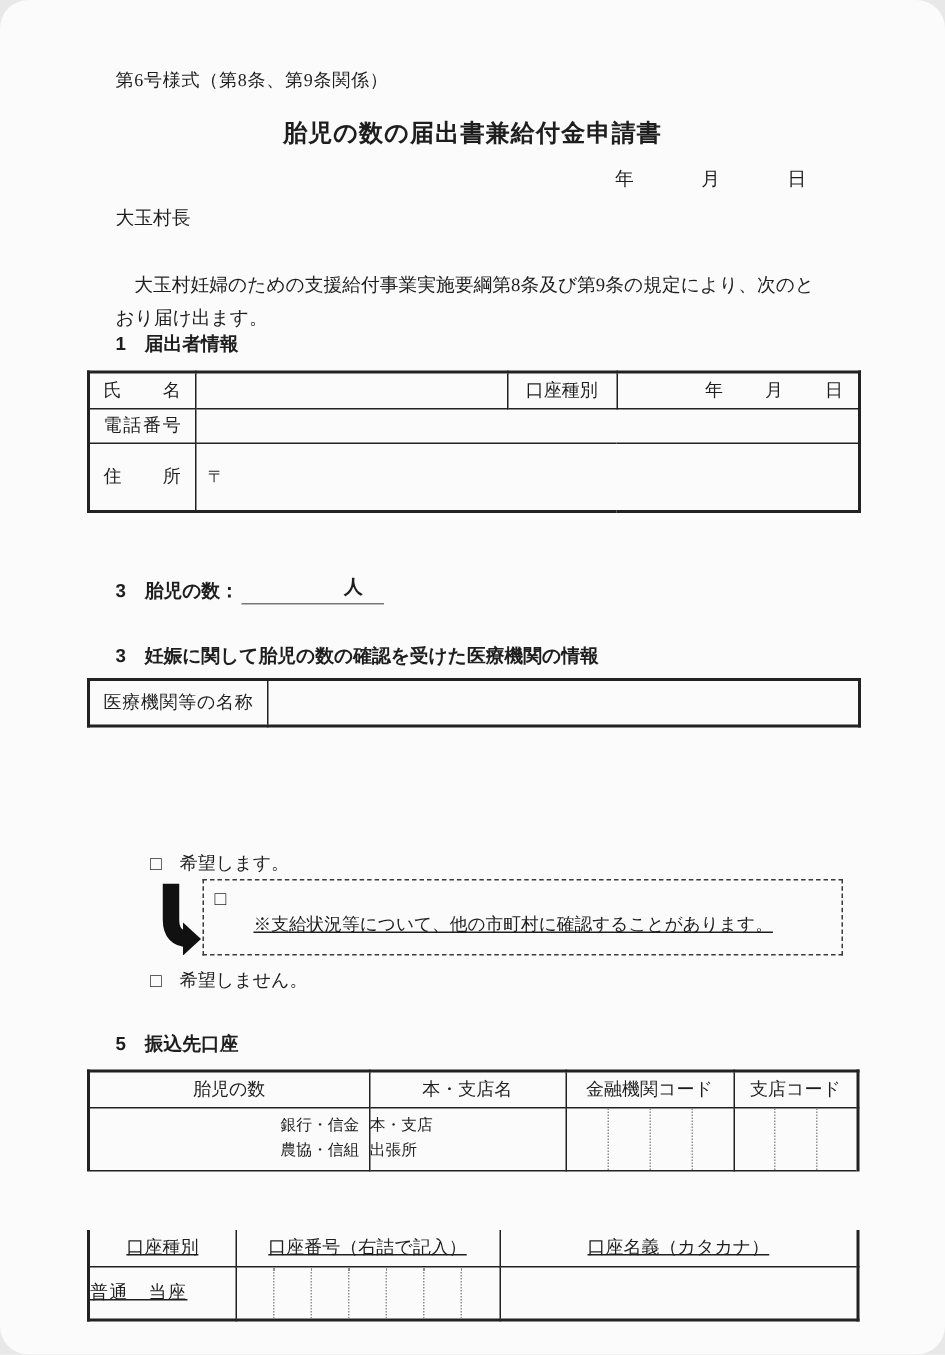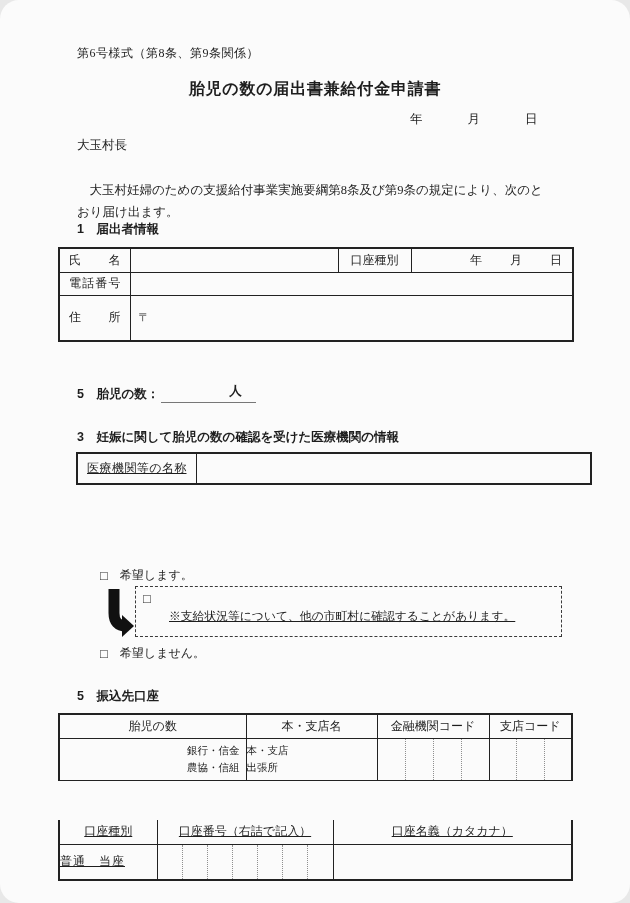--- a/index.html
+++ b/index.html
@@ -43,21 +43,21 @@
   .postal { font-size:11px; }
 
   
   .sec2 { left:77px; top:383px; display:flex; align-items:flex-end; }
   .sec2 .h { font-family:"Liberation Sans", sans-serif; font-weight:bold; font-size:12.5px; }
   .count-underline { display:inline-flex; align-items:flex-end;
                      border-bottom:1px solid #777; padding:0 14px 2px 0; margin-left:2px; }
   .blank { display:inline-block; width:68px; height:10px; }
 
   
-  #medical-table { left:76px; top:452px; width:514px;text-decoration:underline; }
+  #medical-table { left:58px; top:452px; width:514px; }
   #medical-table td { height:31px; }
 
   
   .lead { left:100px; top:544px; font-size:12px; white-space:nowrap; }
   .opt { position:absolute; left:100px; display:flex; gap:12px; align-items:center;
          font-family:"Liberation Sans", sans-serif; font-size:12px; }
   .cb { font-size:13px; line-height:1; color:#2a2a2a; }
   .arrow-svg { position:absolute; left:107px; top:589px; }
   .note-box { position:absolute; left:135px; top:586px; width:427px; height:51px;
               border:1.5px dashed #3a3a3a; padding:5px 4px 0 7px;
@@ -135,21 +135,21 @@
     <tr class="r3">
       <td class="lab just">住所</td>
       <td colspan="3" class="addr">
         <span class="postal">〒</span>
       </td>
     </tr>
   </tbody>
     </table>
 
   <div class="abs sec2">
-    <span class="h">5　胎児の数：</span>
+    <span class="h">3　胎児の数：</span>
     <span class="count-underline">
       <span class="blank"></span>
       <span class="h">人</span>
     </span>
   </div>
 
   <div class="abs sec-h" style="top:429px;">3　妊娠に関して胎児の数の確認を受けた医療機関の情報</div>
 
   <table class="tbl" id="medical-table">
     <colgroup>

